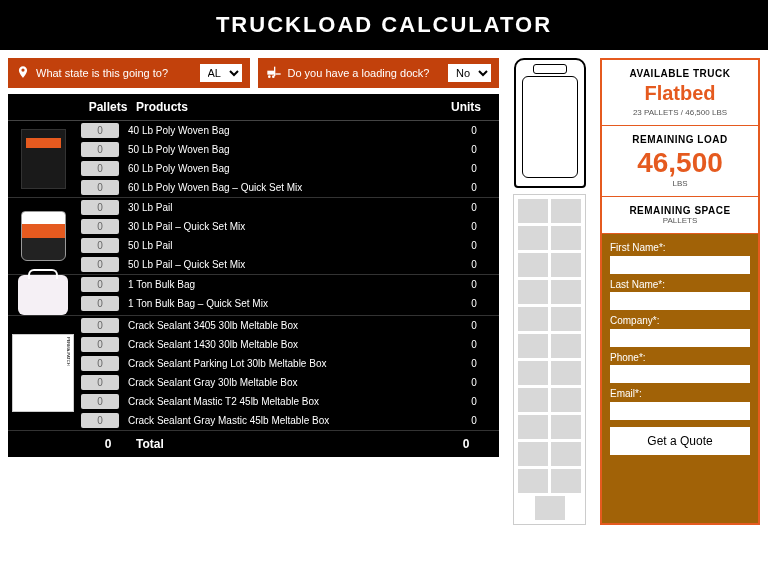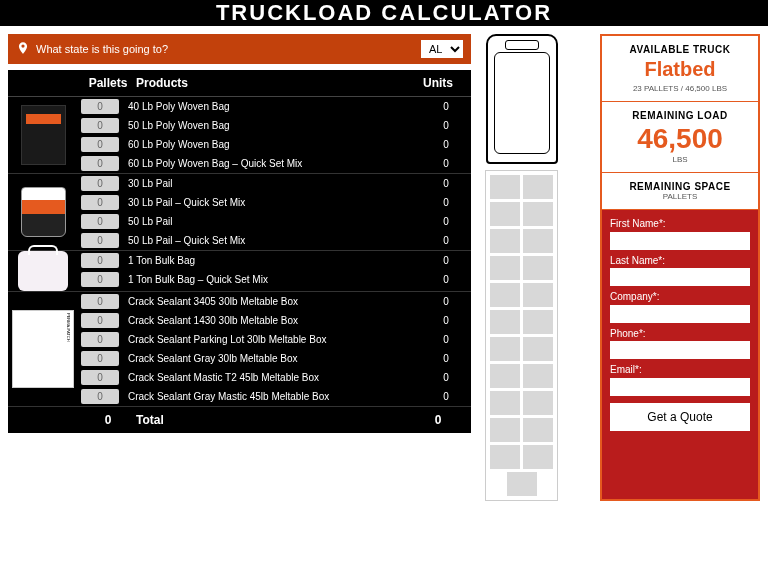--- a/index.html
+++ b/index.html
@@ -1,18 +1,18 @@
 <!DOCTYPE html>
 <html><head>
 <meta charset="utf-8">
 <style>
   * { box-sizing: border-box; margin: 0; padding: 0; }
   body { font-family: Arial, sans-serif; background: #fff; width: 768px; }
   
-  .title-bar { background: #000; color: #fff; text-align: center; font-weight: bold; font-size: 22px; letter-spacing: 2px; }
+  .title-bar { background: #000; color: #fff; text-align: center; padding: 12px; font-weight: bold; font-size: 22px; letter-spacing: 2px; }
   
   .container { display: flex; padding: 8px; gap: 8px; }
   
   .left-col { flex: 1; }
   
   .controls { display: flex; gap: 8px; margin-bottom: 6px; }
   .ctrl-box { background: #c2410c; color: #fff; display: flex; align-items: center; padding: 6px 8px; gap: 6px; font-size: 11px; flex: 1; }
   .ctrl-box select { background: #fff; color: #000; border: none; padding: 2px 4px; font-size: 11px; margin-left: auto; }
   .pin-icon, .forklift-icon { font-size: 14px; }
   
@@ -42,27 +42,27 @@
   
   .middle-col { width: 85px; display: flex; flex-direction: column; align-items: center; }
   .truck-top { width: 72px; height: 130px; border: 2px solid #000; border-radius: 10px 10px 4px 4px; position: relative; background: #fff; }
   .truck-top::before { content: ""; position: absolute; top: 16px; left: 6px; right: 6px; bottom: 8px; border: 1.5px solid #000; border-radius: 6px; }
   .truck-top::after { content: ""; position: absolute; top: 4px; left: 50%; transform: translateX(-50%); width: 32px; height: 8px; border: 1.5px solid #000; border-radius: 3px; }
   .trailer { margin-top: 6px; background: #fff; padding: 4px; border: 1px solid #ccc; }
   .pallet-grid { display: grid; grid-template-columns: repeat(2, 30px); gap: 3px; }
   .pallet-slot { width: 30px; height: 24px; background: #d8d8d8; }
   .pallet-extra { width: 30px; height: 24px; background: #d8d8d8; margin: 3px auto 0; }
   
-  .right-col { width: 160px; border: 2px solid #e55a1f; background: #fff; display: flex; flex-direction: column; margin-left: 28px; }
+  .right-col { width: 160px; border: 2px solid #e55a1f; background: #fff; display: flex; flex-direction: column; }
   .info-block { text-align: center; padding: 8px 4px; border-bottom: 1px solid #e55a1f; }
   .info-label { font-size: 10px; font-weight: bold; letter-spacing: 0.5px; color: #000; }
   .info-value-big { color: #e55a1f; font-weight: bold; font-size: 28px; line-height: 1; margin: 4px 0 2px; }
   .info-value-med { color: #e55a1f; font-weight: bold; font-size: 20px; margin: 3px 0; }
   .info-sub { font-size: 8px; color: #555; }
-  .form-block { background: #b91c1c; padding: 8px; flex: 1; }
+  .form-block { background: #a16207; padding: 8px; flex: 1; }
   .form-label { font-size: 10px; color: #fff; margin-bottom: 1px; display: block; }
   .form-input { width: 100%; height: 18px; border: none; margin-bottom: 5px; padding: 0 3px; font-size: 10px; }
   .quote-btn { width: 100%; background: #fff; color: #000; border: none; padding: 7px; font-size: 12px; cursor: pointer; margin-top: 2px; }
 </style>
 </head>
 <body>
 
 <div class="title-bar">TRUCKLOAD CALCULATOR</div>
 
 <div class="container">
@@ -71,20 +71,33 @@
     <div class="controls">
       <div class="ctrl-box">
         <span class="pin-icon">
           <svg width="14" height="14" viewBox="0 0 24 24" fill="#fff">
               <path d="M12 2C8 2 5 5 5 9c0 5 7 13 7 13s7-8 7-13c0-4-3-7-7-7zm0 9.5A2.5 2.5 0 1 1 12 6a2.5 2.5 0 0 1 0 5.5z"></path>
             </svg>
         </span>
         <span>What state is this going to?</span>
         <select><option>AL</option></select>
       </div>
+      <div class="ctrl-box">
+        <span class="forklift-icon">
+          <svg width="16" height="14" viewBox="0 0 24 20" fill="#fff">
+              <rect x="2" y="8" width="10" height="6"></rect>
+              <rect x="12" y="2" width="2" height="14"></rect>
+              <rect x="14" y="12" width="8" height="2"></rect>
+              <circle cx="5" cy="17" r="2"></circle>
+              <circle cx="11" cy="17" r="2"></circle>
+            </svg>
+        </span>
+        <span>Do you have a loading dock?</span>
+        <select><option>No</option></select>
+      </div>
     </div>
 
     <div class="table-area">
       <div class="table-header">
         <div class="col-img"></div>
         <div class="col-pallets">Pallets</div>
         <div class="col-product">Products</div>
         <div class="col-units">Units</div>
       </div>
       <div id="product-groups">

